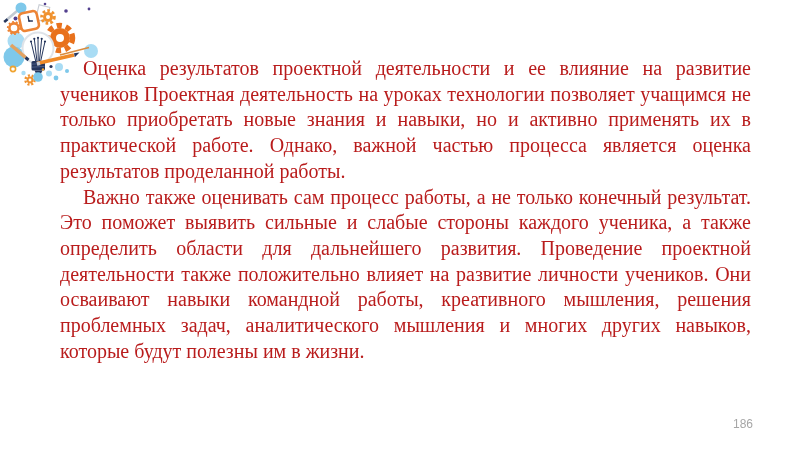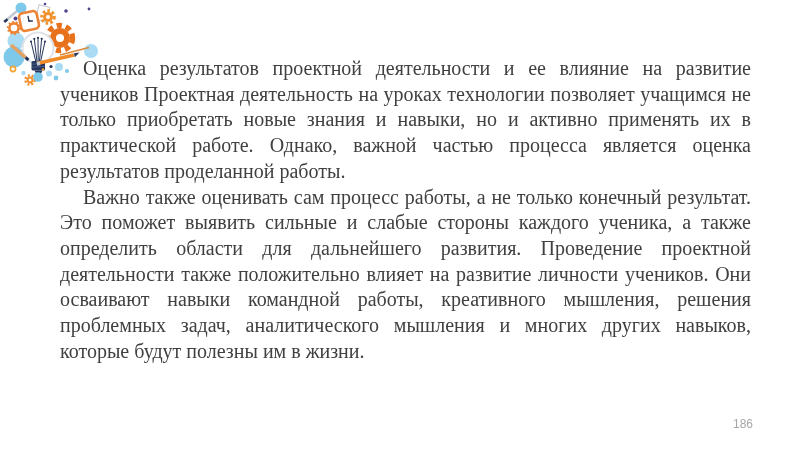--- a/index.html
+++ b/index.html
@@ -22,21 +22,21 @@
     height: 90px;
   }
 
   .content {
     position: absolute;
     left: 60px;
     top: 56px;
     width: 691px;
     font-size: 20px;
     line-height: 25.7px;
-    color: #404040;
+    color: #b91c1c;
     text-align: justify;
   }
   .content p { margin: 0; text-indent: 23px; }
 
   .page-number {
     position: absolute;
     right: 47px;
     top: 417px;
     font-family: "Liberation Sans", sans-serif;
     font-size: 12px;

